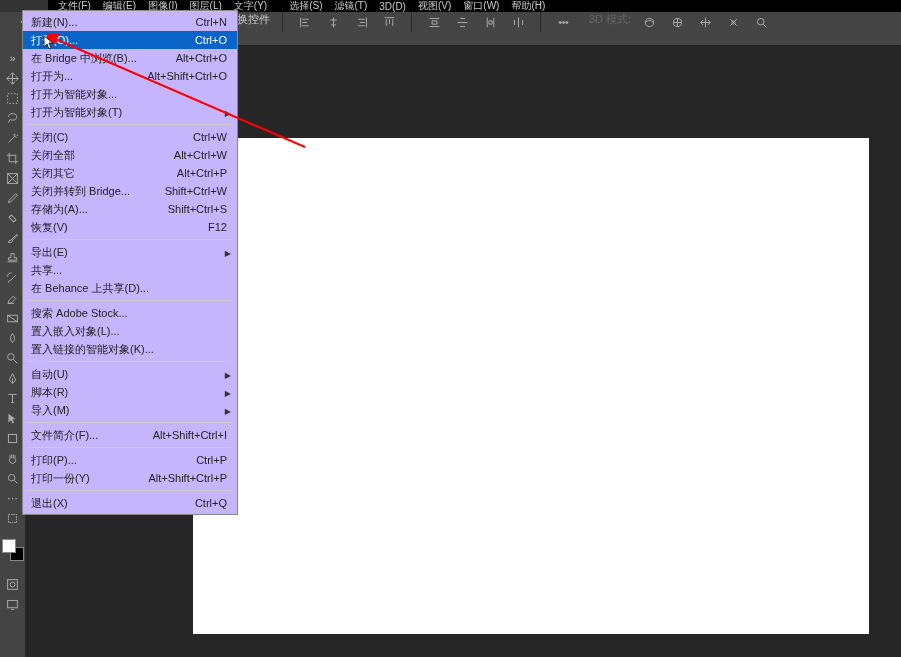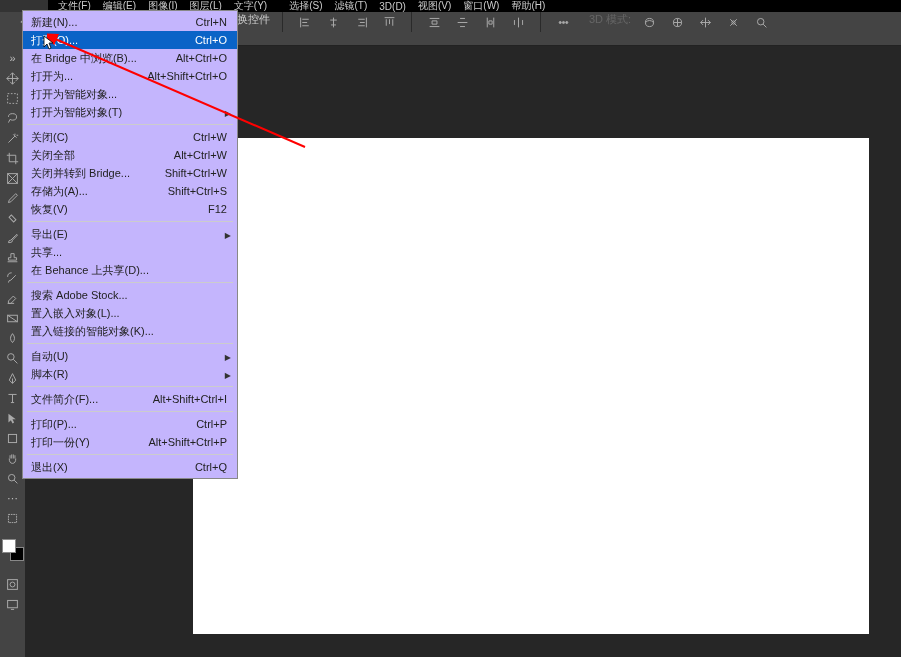--- a/index.html
+++ b/index.html
@@ -437,20 +437,24 @@
     <div class="dd-sep"></div>
     <div class="dd-item">
       <span>关闭(C)</span>
       <span>Ctrl+W</span>
     </div>
     <div class="dd-item">
       <span>关闭全部</span>
       <span>Alt+Ctrl+W</span>
     </div>
     <div class="dd-item">
+      <span>关闭其它</span>
+      <span>Alt+Ctrl+P</span>
+    </div>
+    <div class="dd-item">
       <span>关闭并转到 Bridge...</span>
       <span>Shift+Ctrl+W</span>
     </div>
     <div class="dd-item">
       <span>存储为(A)...</span>
       <span>Shift+Ctrl+S</span>
     </div>
     <div class="dd-item">
       <span>恢复(V)</span>
       <span>F12</span>
@@ -476,20 +480,24 @@
     <div class="dd-item">
       <span>置入链接的智能对象(K)...</span>
     </div>
     <div class="dd-sep"></div>
     <div class="dd-item">
       <span>自动(U)</span>
       <span class="arrow"></span>
     </div>
     <div class="dd-item">
       <span>脚本(R)</span>
+      <span class="arrow"></span>
+    </div>
+    <div class="dd-item">
+      <span>导入(M)</span>
       <span class="arrow"></span>
     </div>
     <div class="dd-sep"></div>
     <div class="dd-item">
       <span>文件简介(F)...</span>
       <span>Alt+Shift+Ctrl+I</span>
     </div>
     <div class="dd-sep"></div>
     <div class="dd-item">
       <span>打印(P)...</span>

